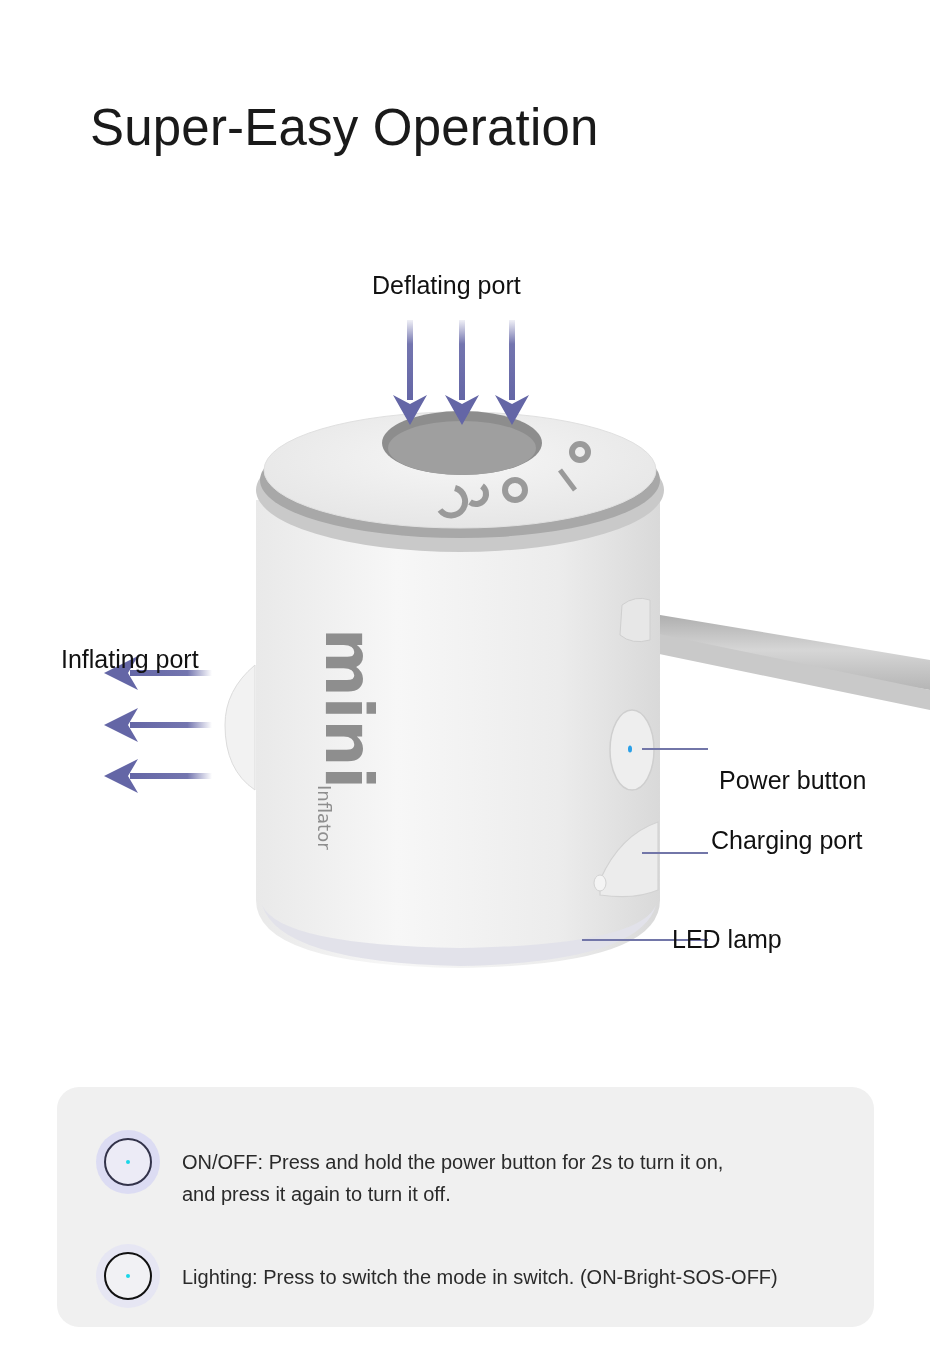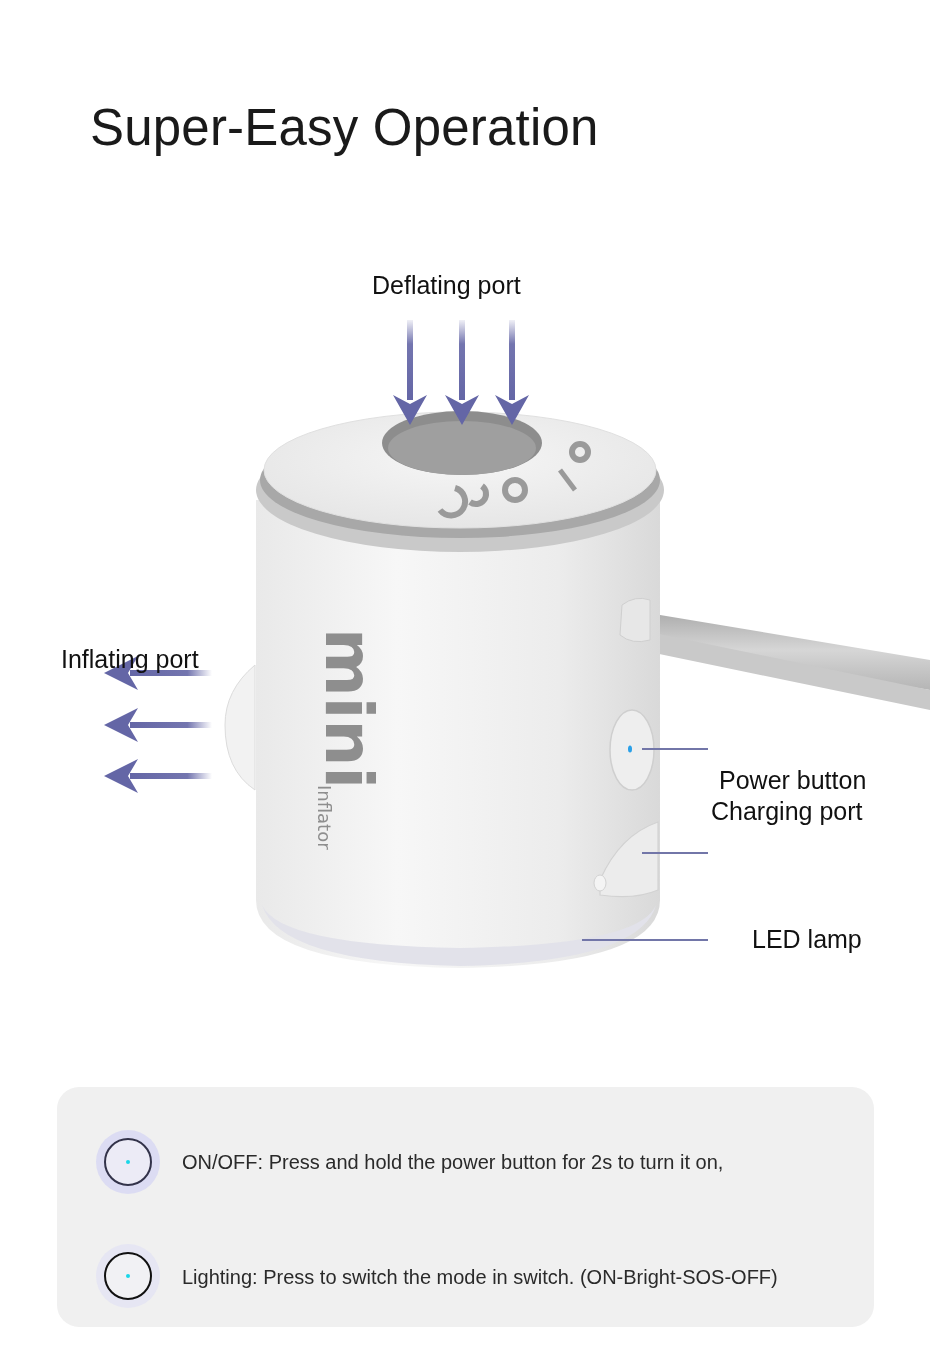--- a/index.html
+++ b/index.html
@@ -11,22 +11,22 @@
     font-size: 51px; font-weight: 400; letter-spacing: 0.2px; color: #1a1a1a;
     line-height: 1.1;
   }
 
   .label {
     position: absolute; font-size: 25px; color: #111; white-space: nowrap; line-height: 1;
   }
   #lbl-deflate { left: 372px; top: 273px; }
   #lbl-inflate { left: 61px; top: 647px; }
   #lbl-power { left: 719px; top: 736px; margin-top: 32px; }
-  #lbl-charge { left: 711px; top: 799px; }
-  #lbl-led { left: 752px; top: 927px; }
+  #lbl-charge { left: 711px; top: 828px; }
+  #lbl-led { left: 672px; top: 927px; }
 
   .leader { position: absolute; height: 2px; background: #7276a8; }
 
   .product { position: absolute; left: 0; top: 0; width: 930px; height: 1060px; }
 
   
   .info-card {
     position: absolute; left: 57px; top: 1087px; width: 817px; height: 240px;
     background: #f0f0f0; border-radius: 22px;
   }
@@ -147,20 +147,21 @@
 <div class="label" id="lbl-led">LED lamp</div>
 
 <div class="info-card">
   <div class="info-row" style="top:0;">
     <div class="icon-wrap" style="left:39px; top:43px; background:#dcdcf3;">
       <div class="ring" style="border-color:#33334a; background:#ecebf6;"></div>
       <div class="dot"></div>
     </div>
     <div class="info-text" style="top:59px;">
       <div>ON/OFF: Press and hold the power button for 2s to turn it on,</div>
+      <div>and press it again to turn it off.</div>
     </div>
   </div>
   <div class="info-row" style="top:0;">
     <div class="icon-wrap" style="left:39px; top:157px; background:#e6e6f3;">
       <div class="ring" style="border-color:#111111; background:#f1f1f4;"></div>
       <div class="dot"></div>
     </div>
     <div class="info-text" style="top:174px;">
       <div>Lighting: Press to switch the mode in switch. (ON-Bright-SOS-OFF)</div>
     </div>

